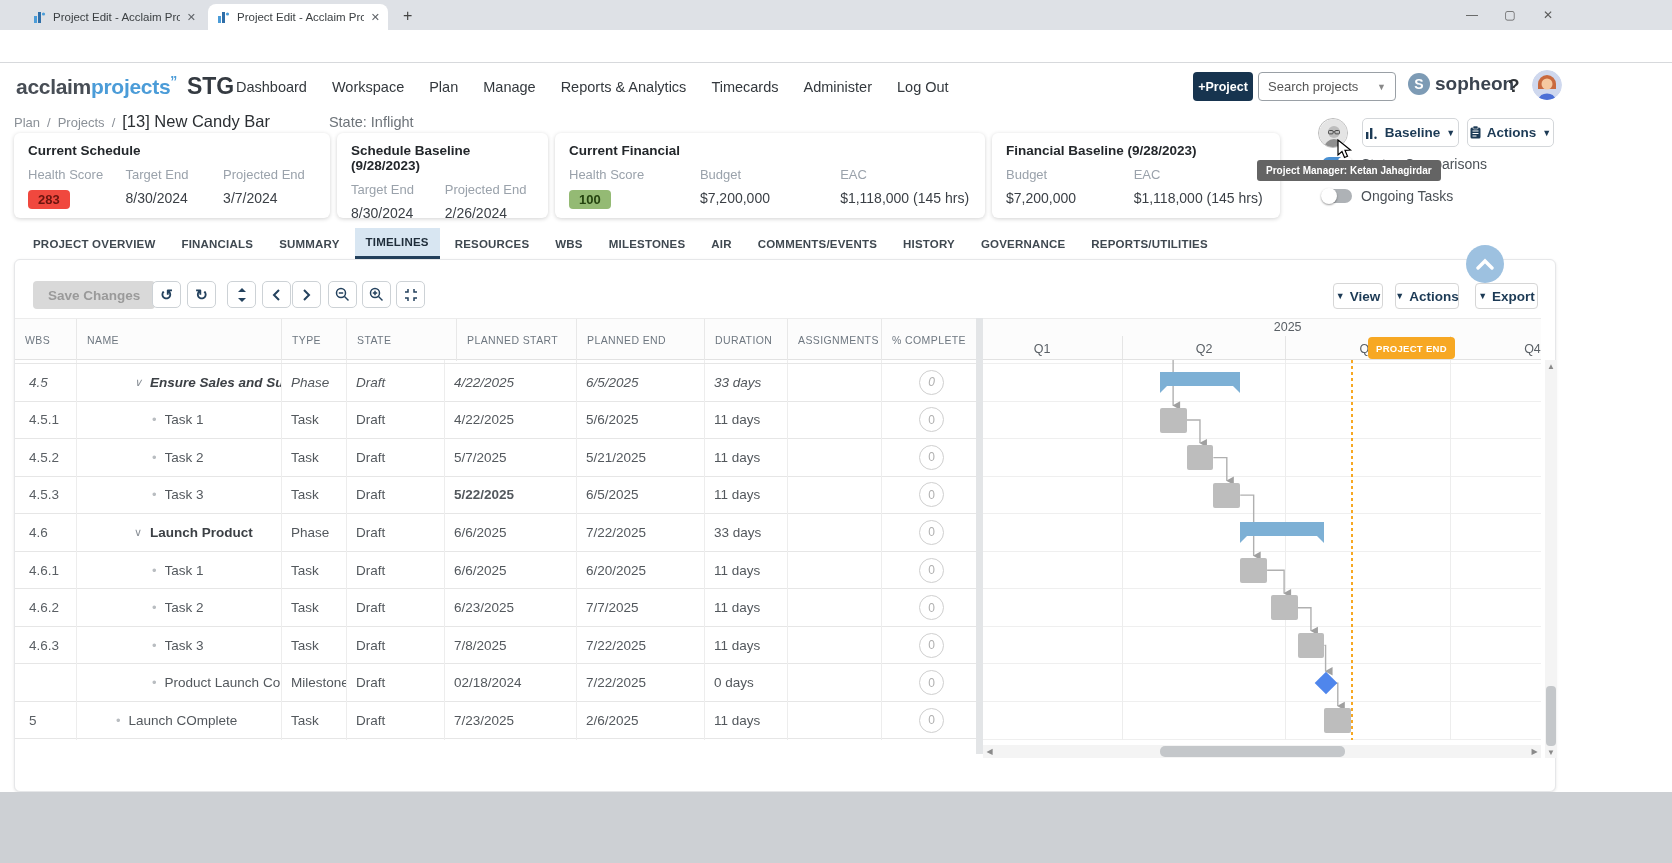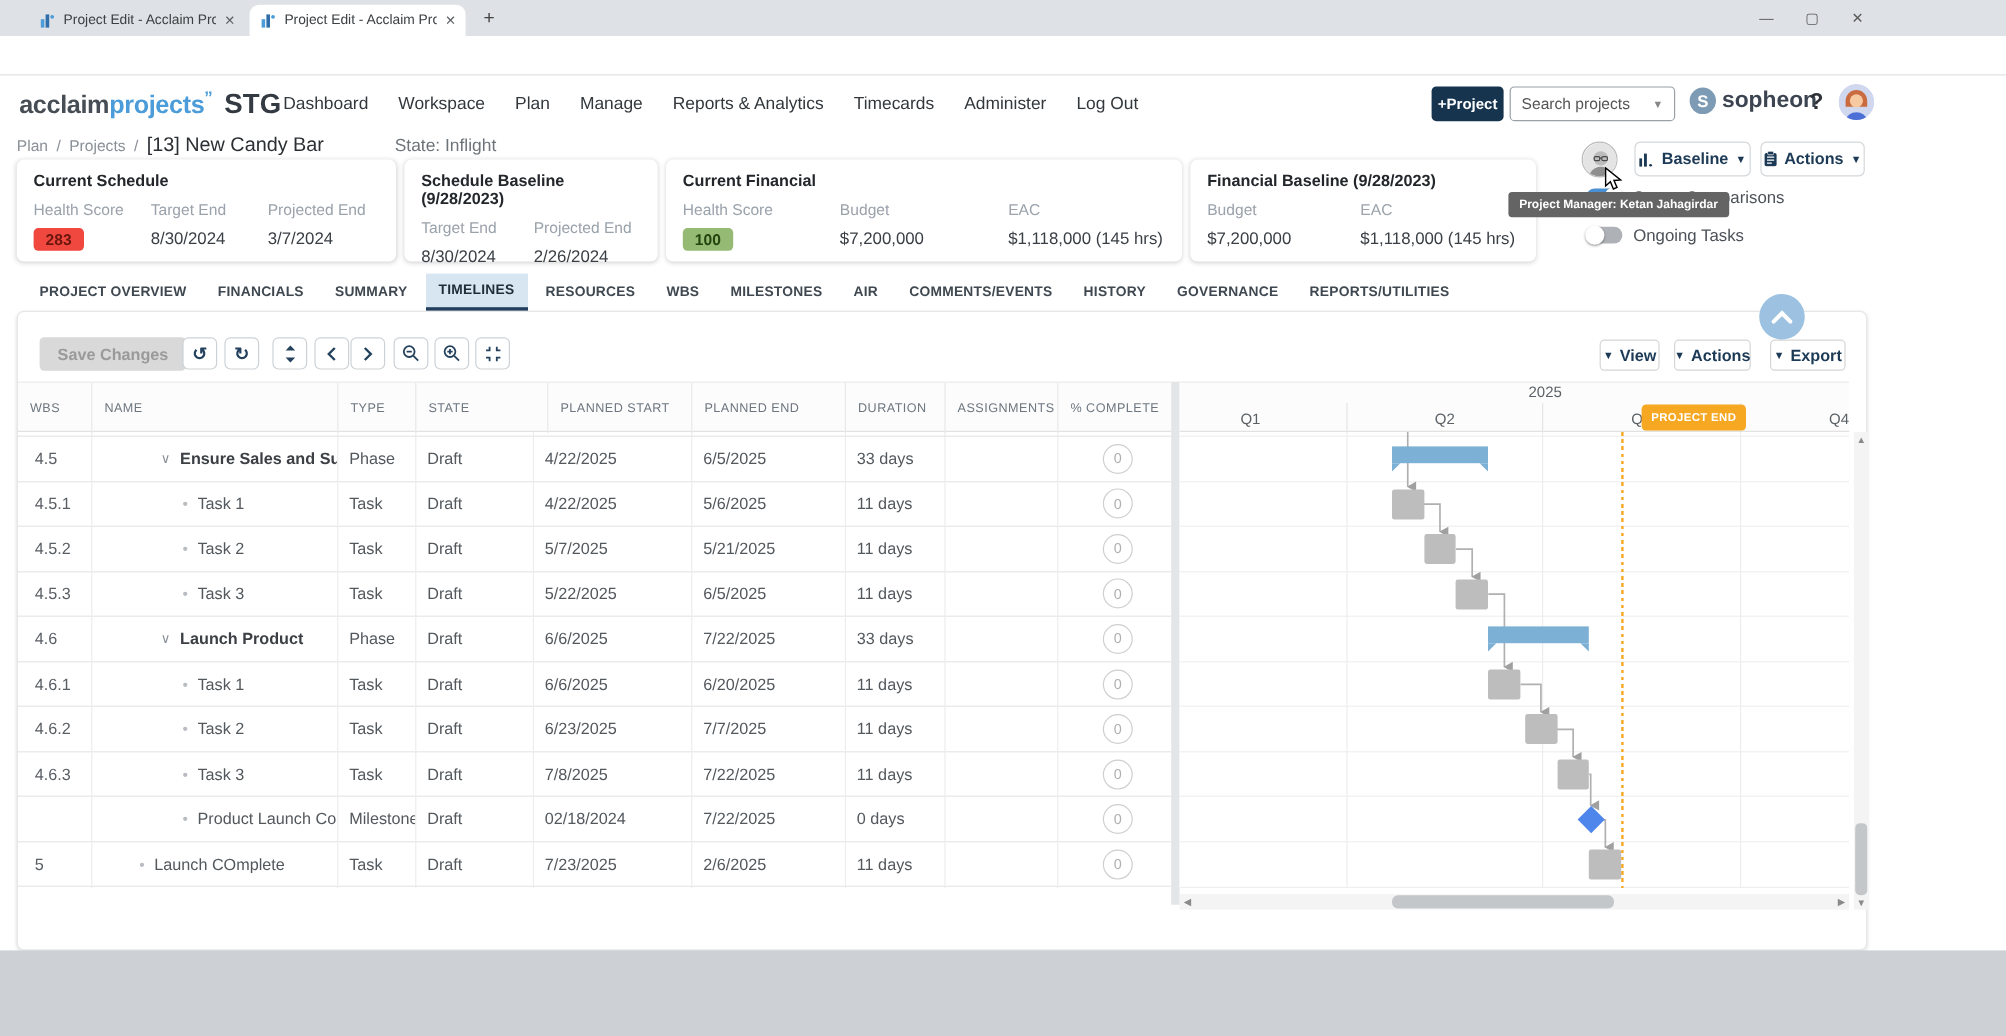--- a/index.html
+++ b/index.html
@@ -451,21 +451,21 @@
           <span id="yr-label" style="left: 304.675px;">2025</span>
         </div>
       <div class="qcell" style="left: -22px; width: 161.1px;">Q1</div>
         <div class="qcell" style="left: 139.1px; width: 162.89px;">Q2</div>
         <div class="qcell" style="left: 301.99px; width: 164.68px;">Q3</div>
         <div class="qcell" style="left: 466.67px; width: 164.68px;">Q4</div>
         <div class="pe-badge" id="pe-badge" style="left: 385px;">PROJECT END</div>
     </div>
 
     <div class="grid-rows" id="grid-rows">
-        <div class="g-row" style="top: 4px; height: 37.55px;">
+        <div class="g-row" style="top: 4px; height: 37.55px; font-style: italic;">
           <div class="cell wbs" style="width: 61px;">4.5</div>
           <div class="cell" style="width: 205px;">
             <div class="name-in" style="padding-left: 48px;">
               <span class="chev">∨</span>
               <span class="nm phase">Ensure Sales and Supp</span>
             </div>
           </div>
           <div class="cell" style="width: 65px;">Phase</div>
           <div class="cell" style="width: 98px;">Draft</div>
           <div class="cell" style="width: 132px;">4/22/2025</div>
@@ -515,21 +515,21 @@
         <div class="g-row" style="top: 116.65px; height: 37.55px;">
           <div class="cell wbs" style="width: 61px;">4.5.3</div>
           <div class="cell" style="width: 205px;">
             <div class="name-in" style="padding-left: 66px;">
               <span class="bullet">•</span>
               <span class="nm">Task 3</span>
             </div>
           </div>
           <div class="cell" style="width: 65px;">Task</div>
           <div class="cell" style="width: 98px;">Draft</div>
-          <div class="cell" style="width: 132px;">5/22/2025</div>
+          <div class="cell" style="width: 132px; font-weight: bold;">5/22/2025</div>
           <div class="cell" style="width: 128px;">6/5/2025</div>
           <div class="cell" style="width: 83px;">11 days</div>
           <div class="cell" style="width: 94px;"></div>
           <div class="cell" style="width: 95px;">
             <div class="pct-circle" style="margin-left: 28px;">0</div>
           </div>
         </div>
         <div class="g-row" style="top: 154.2px; height: 37.55px;">
           <div class="cell wbs" style="width: 61px;">4.6</div>
           <div class="cell" style="width: 205px;">

